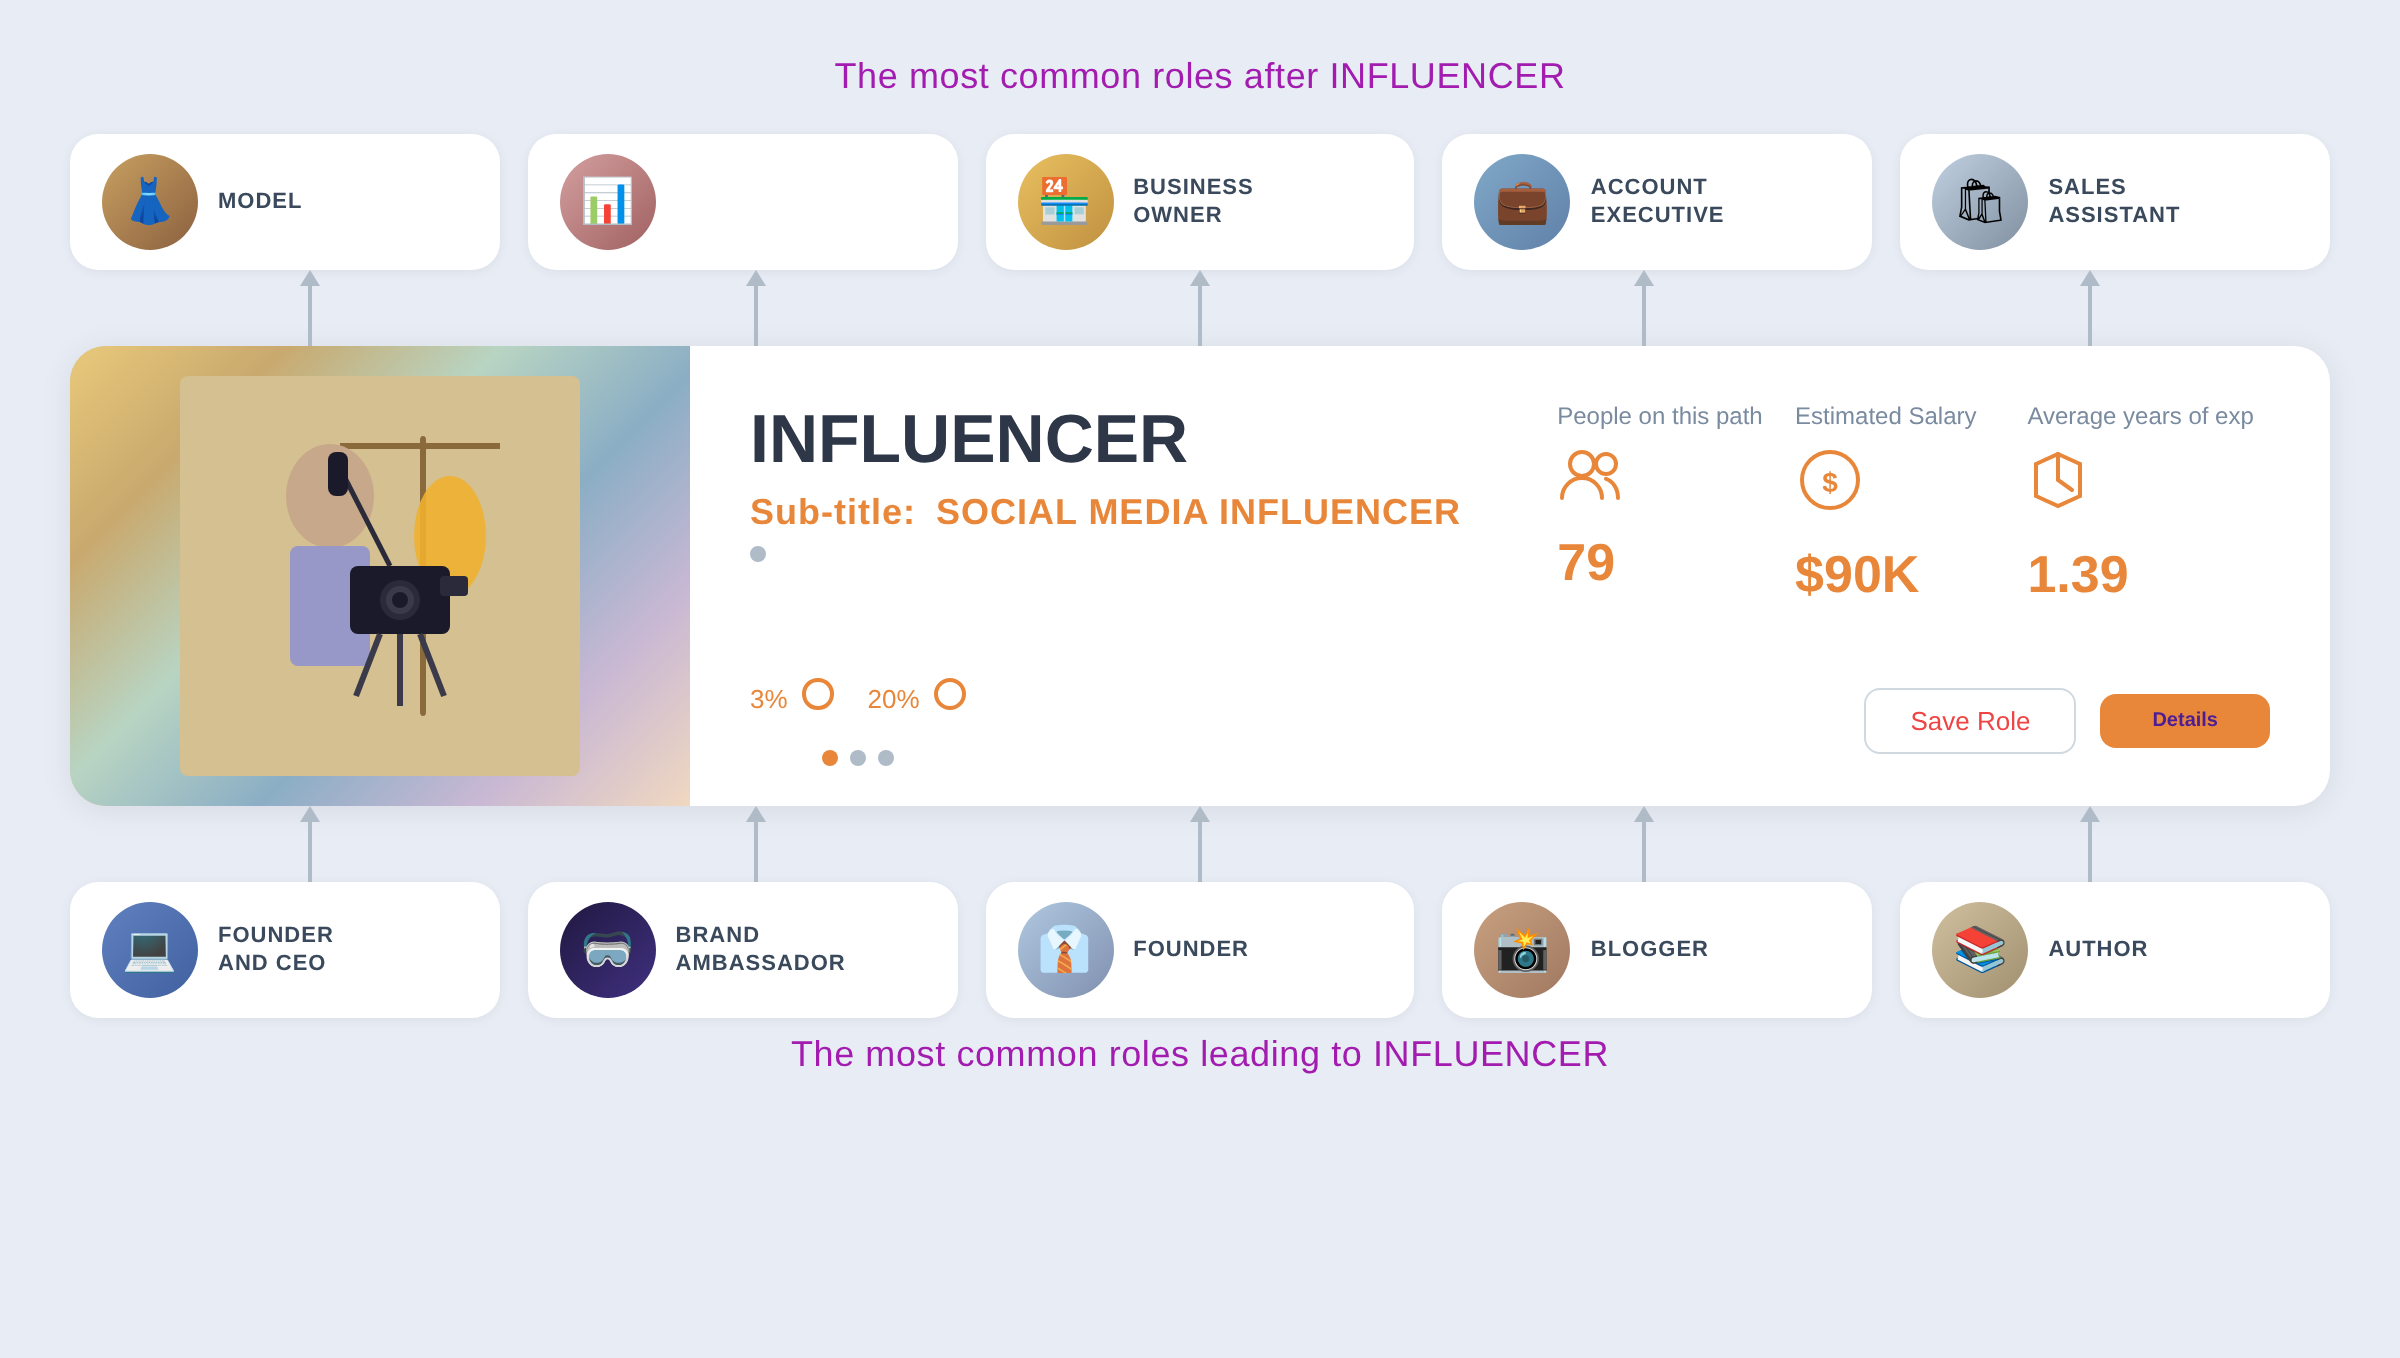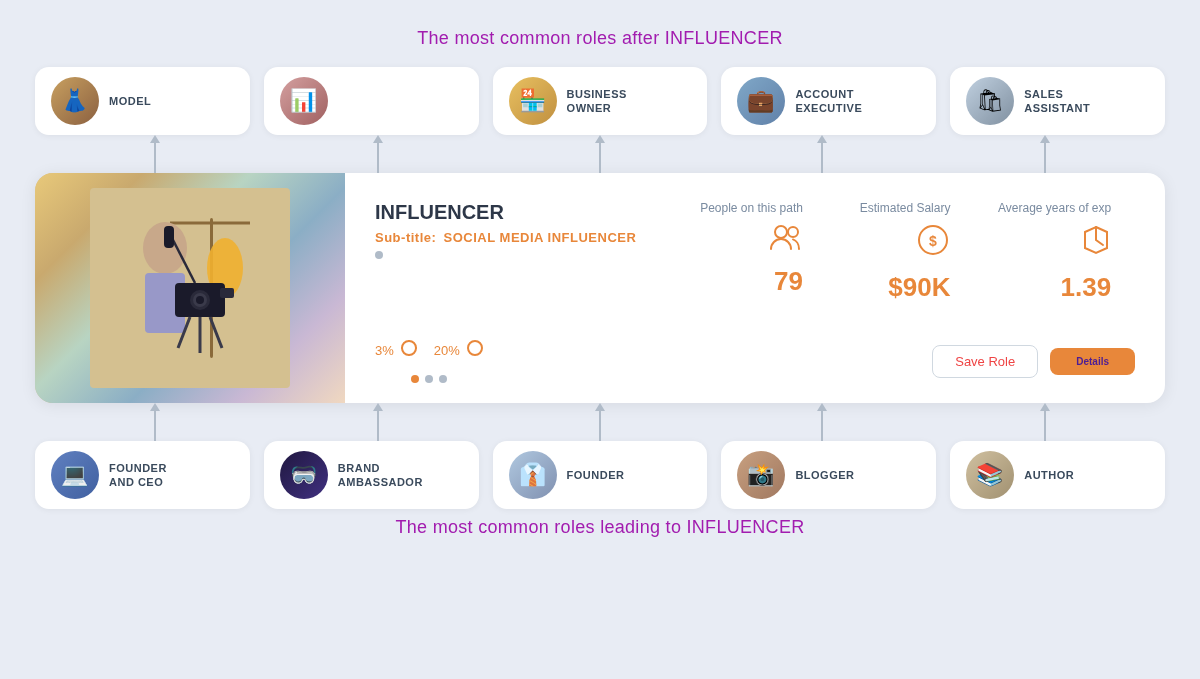--- a/index.html
+++ b/index.html
@@ -129,27 +129,27 @@
     .card-top {
       display: flex;
       gap: 40px;
       align-items: flex-start;
     }
     .card-info {
       flex: 0 0 auto;
       min-width: 200px;
     }
     .card-title {
-      font-size: 20px;
+      font-size: 34px;
       font-weight: 700;
       color: #2d3748;
       margin-bottom: 6px;
     }
     .card-subtitle {
-      font-size: 13px;
+      font-size: 18px;
       color: #7a8ba0;
       margin-bottom: 6px;
     }
     .card-subtitle span {
       color: #e8873a;
       font-weight: 600;
       letter-spacing: 0.5px;
     }
     .card-dot {
       width: 8px;
@@ -160,21 +160,21 @@
     }
     .stats-area {
       flex: 1;
       display: flex;
       gap: 0;
       justify-content: space-around;
     }
     .stat-col {
       display: flex;
       flex-direction: column;
-      align-items: flex-end;
+      align-items: flex-start;
       gap: 8px;
       min-width: 100px;
     }
     .stat-label {
       font-size: 12px;
       color: #7a8ba0;
       text-align: center;
     }
     .stat-icon {
       font-size: 28px;

